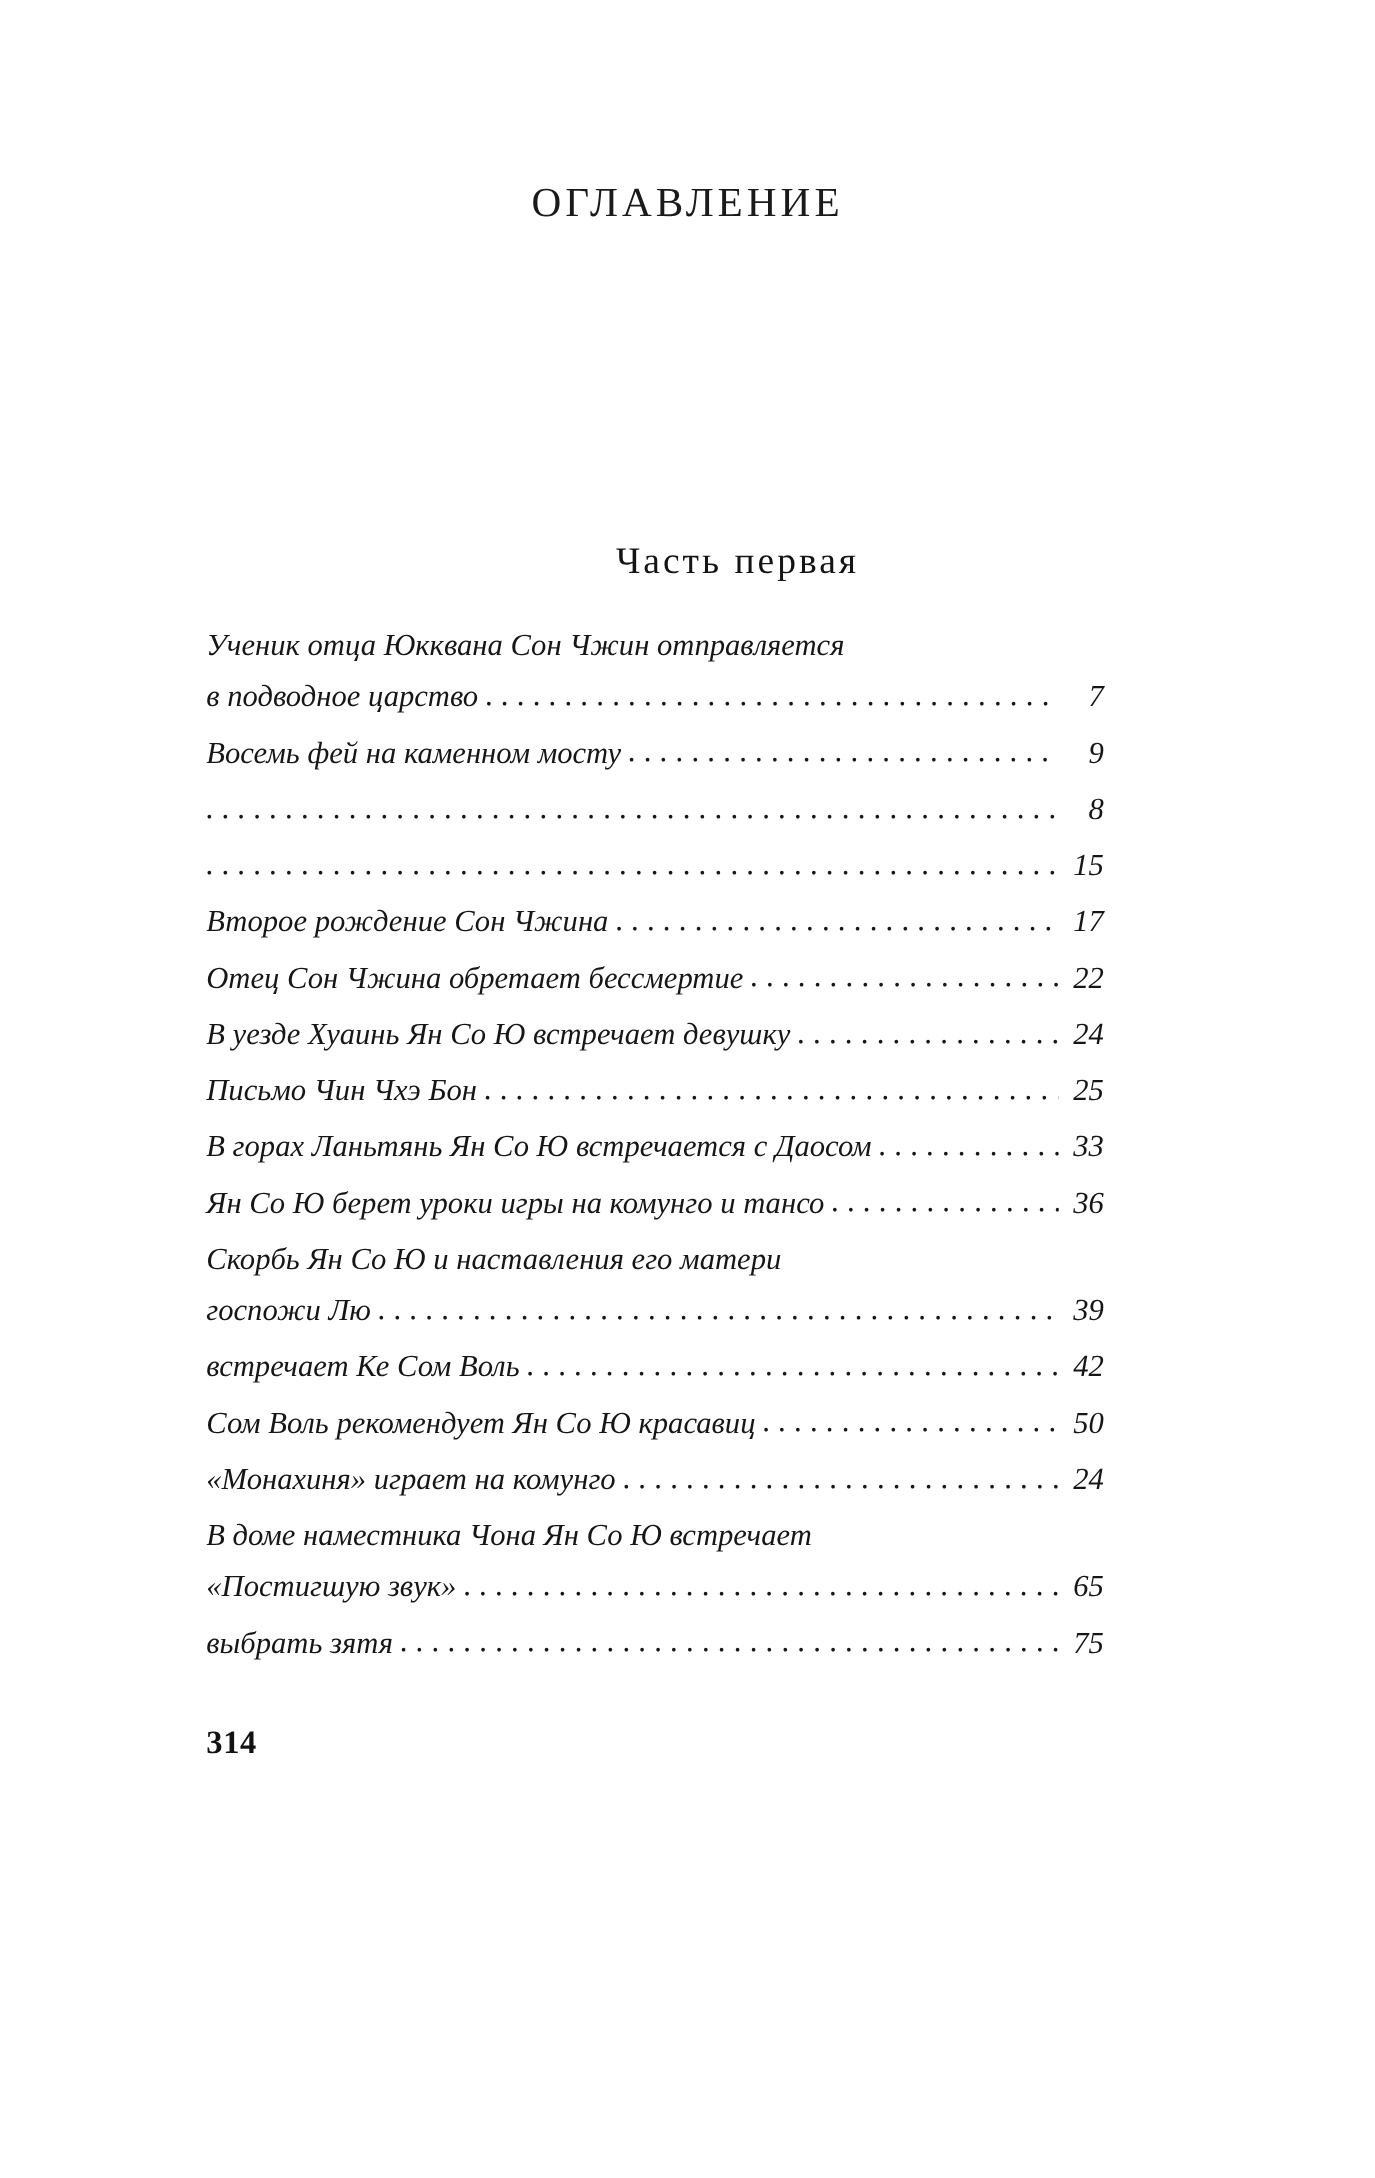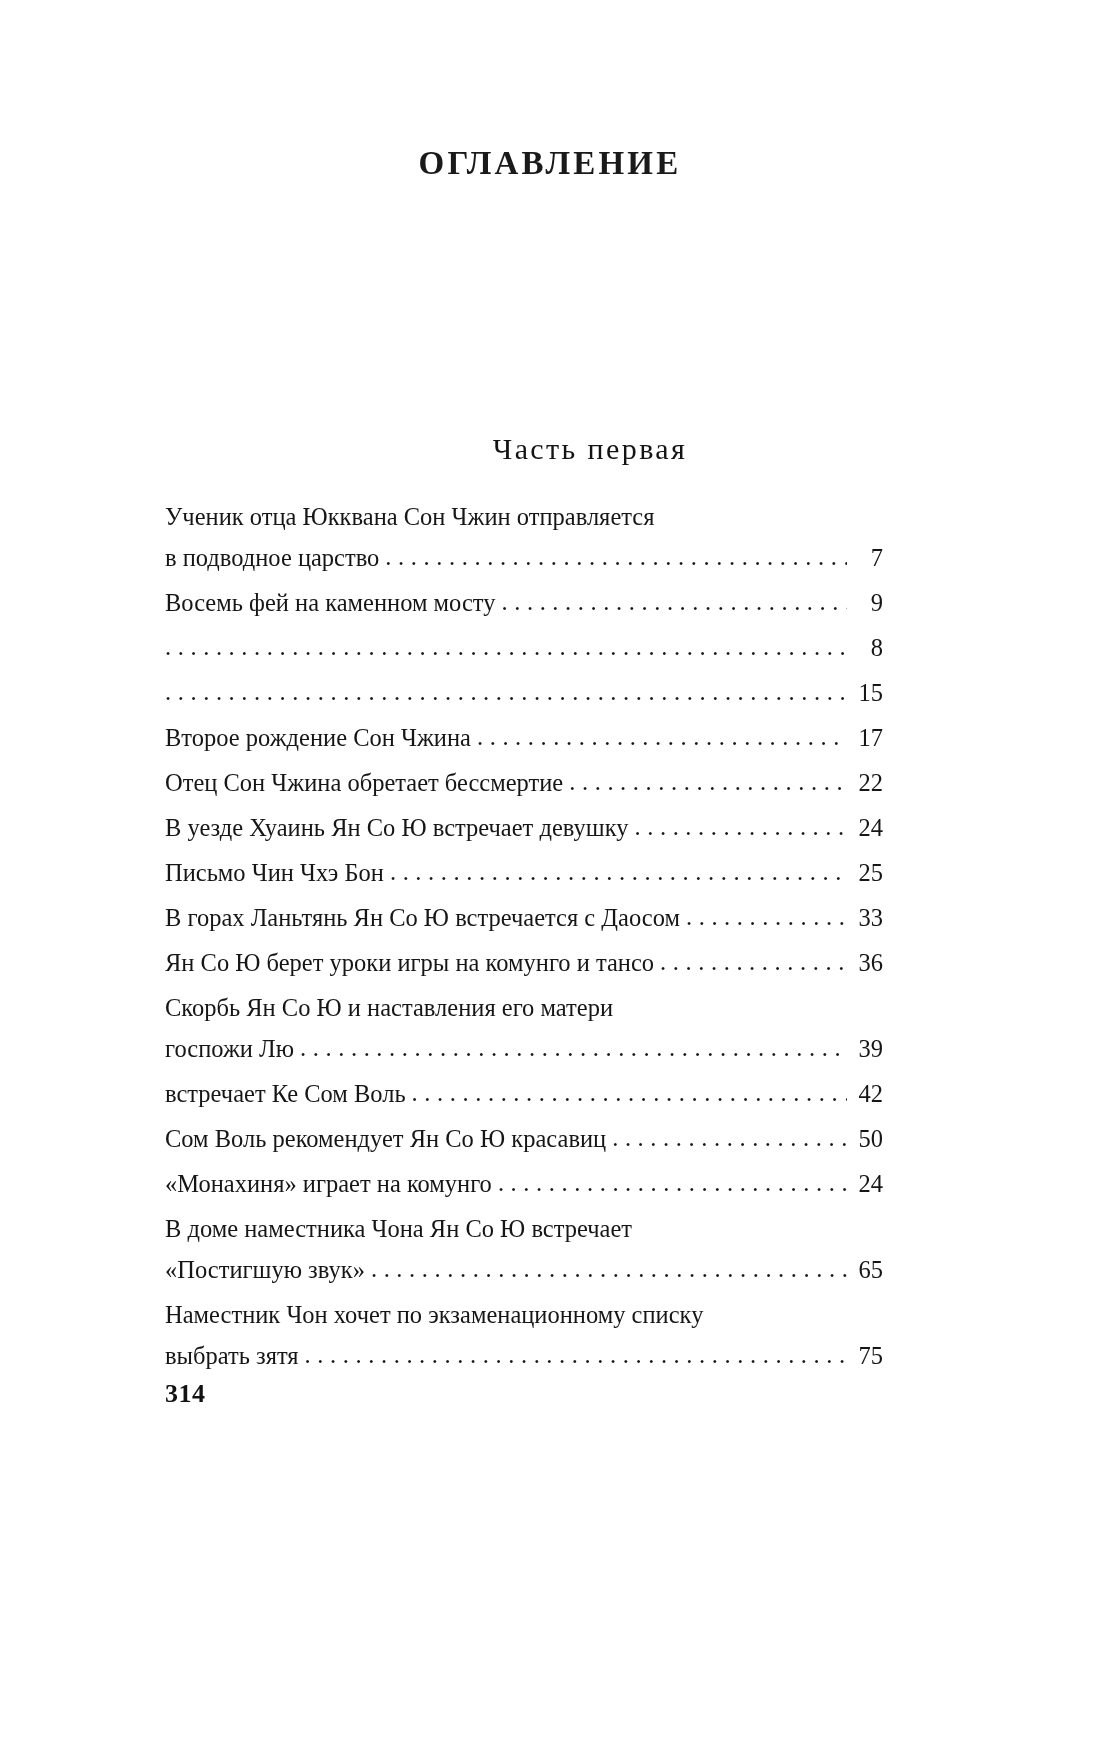--- a/index.html
+++ b/index.html
@@ -26,21 +26,21 @@
 
   
   .toc-title {
     position: absolute;
     left: 0;
     top: 145px;
     width: 1100px;
     text-align: center;
     font-size: 33px;
     letter-spacing: 3.2px;
-    font-weight: 700;
+    font-weight: 400;
     color: #1a1a1a;
     font-family: "Liberation Serif", "DejaVu Serif", serif;
   }
 
   
   .part-heading {
     position: absolute;
     left: 0;
     top: 432px;
     width: 1100px;
@@ -56,20 +56,21 @@
     position: absolute;
     left: 165px;
     top: 496px;
     width: 718px;
   }
 
   .toc-entry {
     display: block;
     margin: 0 0 4px 0;
     padding: 0;
+    font-style: italic;
   }
 
   
   .toc-line {
     display: flex;
     align-items: baseline;
     width: 100%;
     font-size: 24.5px;
     line-height: 41px;
     color: #161616;
@@ -230,23 +231,20 @@
         <div class="toc-line noleader cont">
           <span class="toc-text">В доме наместника Чона Ян Со Ю встречает</span>
         </div>
         <div class="toc-line">
           <span class="toc-text">«Постигшую звук»</span>
           <span class="toc-dots">.........................................................................................</span>
           <span class="toc-page">65</span>
         </div>
       </div>
       <div class="toc-entry">
-        <div class="toc-line noleader cont">
-          <span class="toc-text">Наместник Чон хочет по экзаменационному списку</span>
-        </div>
         <div class="toc-line">
           <span class="toc-text">выбрать зятя</span>
           <span class="toc-dots">.........................................................................................</span>
           <span class="toc-page">75</span>
         </div>
       </div>
     </div>
 
   <div class="folio">314</div>
 

